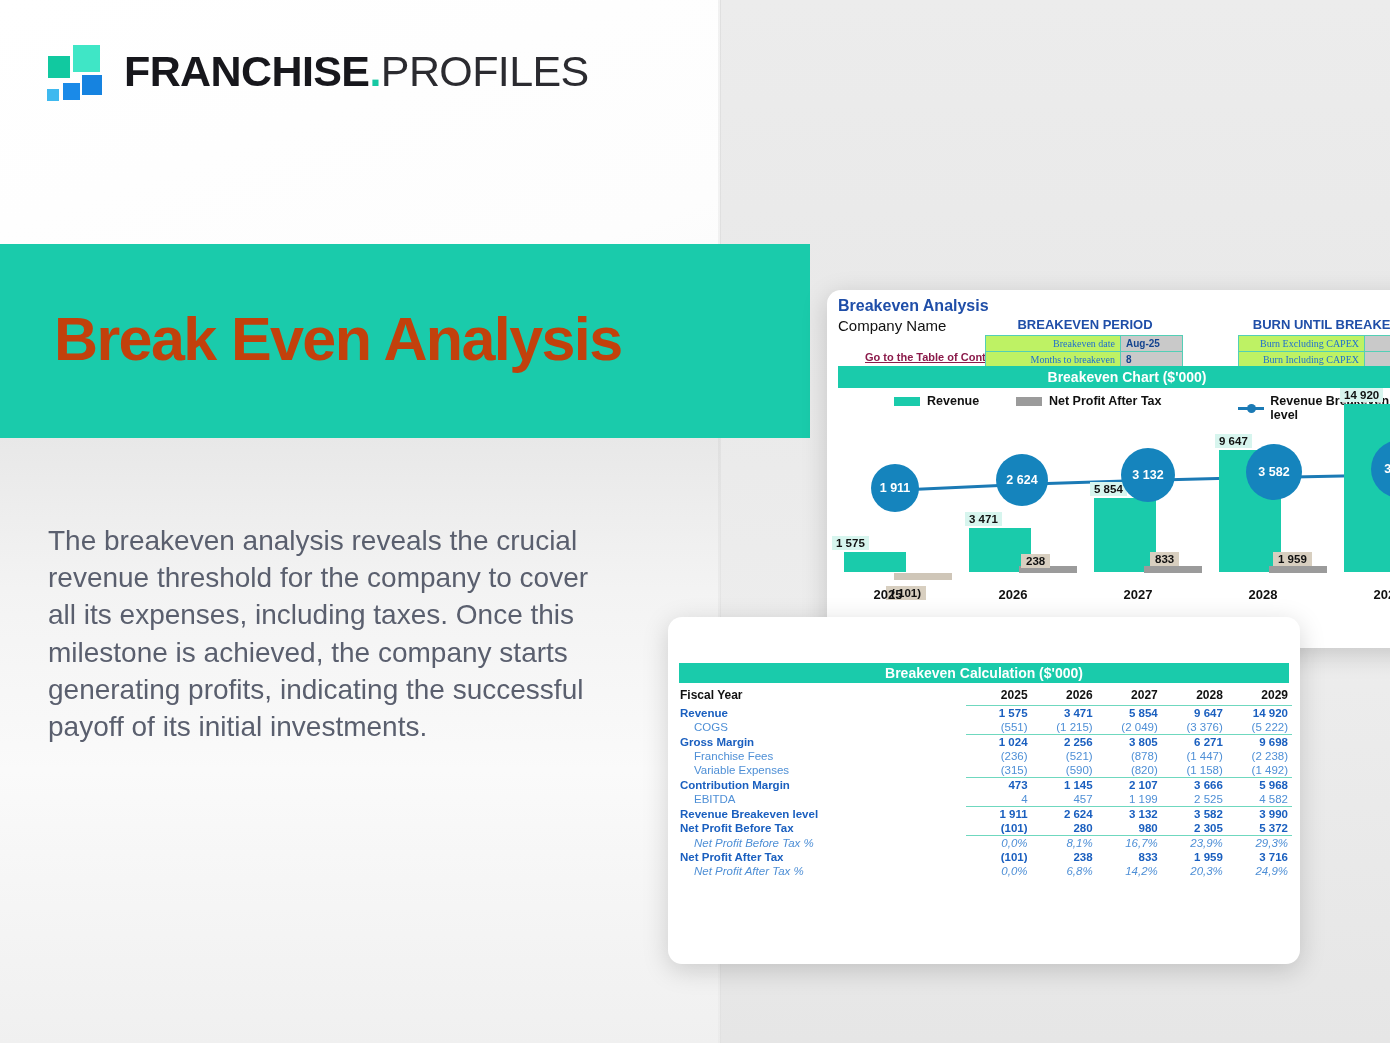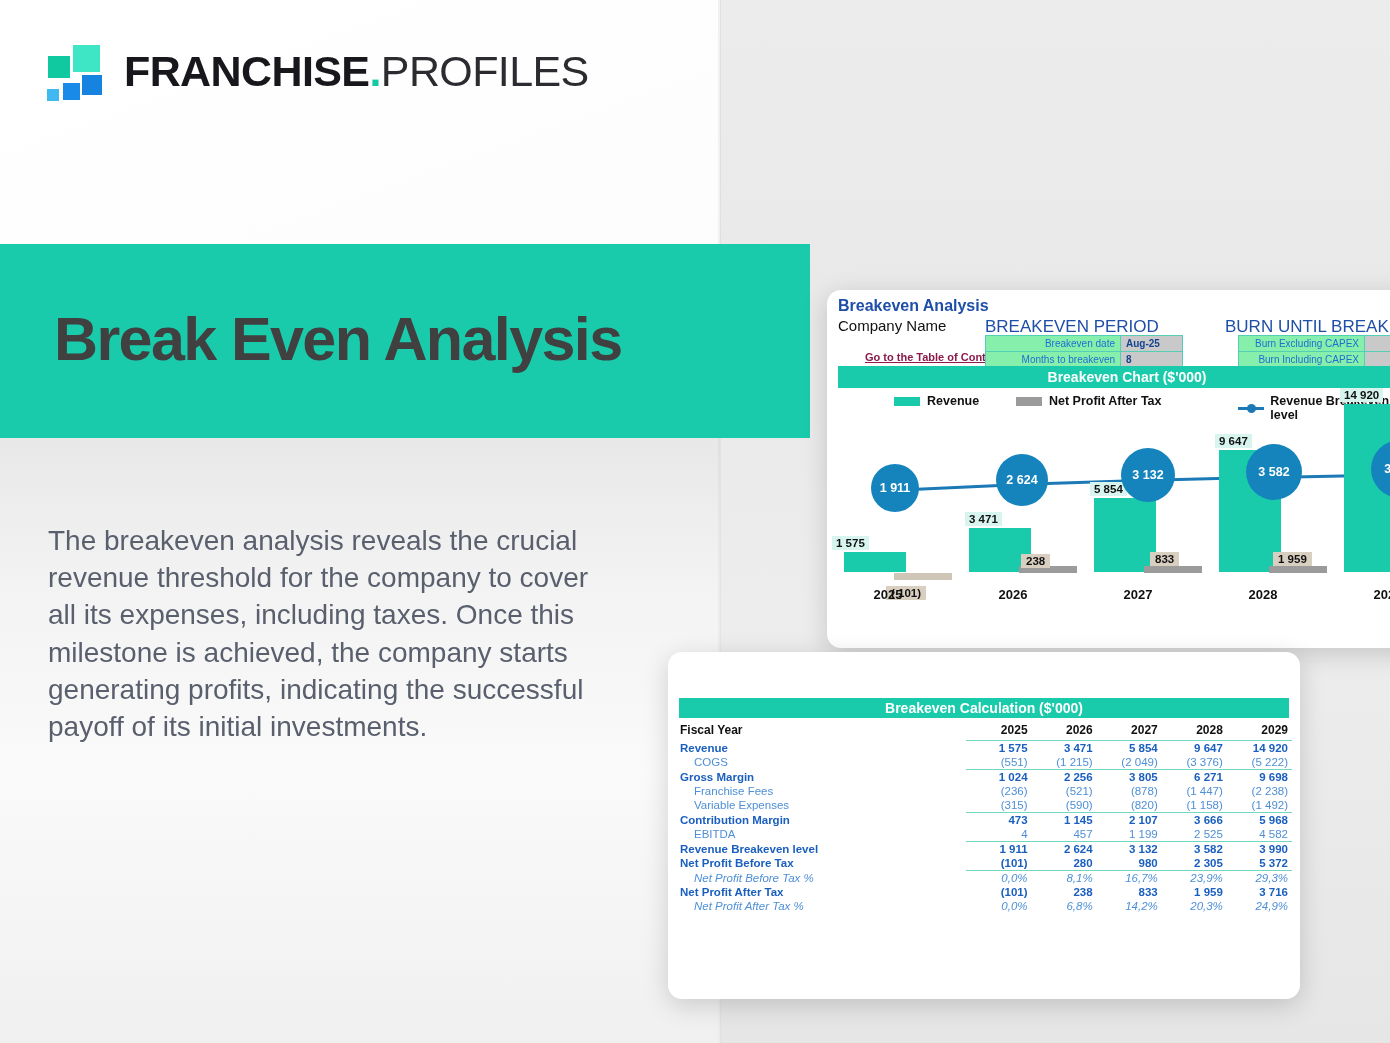--- a/index.html
+++ b/index.html
@@ -44,21 +44,21 @@
   .logo-text .dot { font-weight:bold; color:#16c8a3; }
   .logo-text .l { font-weight:300; color:#2b2b30; }
 
   
   .hero-band {
     position:absolute; left:0; top:244px; width:810px; height:194px;
     background:#1acbab;
   }
   .hero-title {
     position:absolute; left:54px; top:304px;
-    font-size:61px; font-weight:bold; color:#404040;
+    font-size:61px; font-weight:bold; color:#c2410c;
     letter-spacing:-1.6px; white-space:nowrap;
   }
 
   
   .body-copy {
     position:absolute; left:48px; top:522px; width:570px;
     font-size:28px; line-height:1.33; color:#5a5f6e; font-weight:400;
   }
 
   
@@ -68,24 +68,24 @@
   }
 
   
   #chart-card { left:827px; top:290px; width:600px; height:358px; overflow:hidden; }
 
   .xl-title { position:absolute; left:11px; top:7px; font-size:16px; font-weight:bold; color:#1f4ea8; }
   .xl-company { position:absolute; left:11px; top:27px; font-size:15px; font-weight:normal; color:#111; }
   .xl-toc { position:absolute; left:11px; top:61px; font-size:11px; font-weight:bold; color:#8b1a4a;
             text-decoration:underline;margin-left:27px; }
 
-  .box-head { position:absolute; font-size:17px; font-weight:normal; color:#1f4ea8; }
+  .box-head { position:absolute; font-size:13px; font-weight:bold; color:#1f4ea8; text-align:center; }
   .mini-tbl { position:absolute; border-collapse:collapse; }
   .mini-tbl td { border:1px solid #53cfb6; font-size:10px; padding:2px 5px; color:#1f6fd0; }
-  .mini-tbl td.lbl { text-align:right; background:#86efac; }
+  .mini-tbl td.lbl { text-align:right; background:#bef264;font-family:Liberation Serif, serif; }
   .mini-tbl td.val { background:#c9c9c9; font-weight:bold; color:#14448f; min-width:62px; }
 
   .chart-band {
     position:absolute; left:11px; top:76px; width:578px; height:22px;
     background:#1acbab; color:#fff; font-size:14px; font-weight:bold;
     text-align:center; line-height:22px;
   }
 
   .legend { position:absolute; left:11px; top:104px; width:578px; height:16px; }
   .lg { position:absolute; display:flex; align-items:center; font-size:12.5px; font-weight:bold; color:#111; }
@@ -104,21 +104,21 @@
   .bar-npat { position:absolute; bottom:0; left:56px; width:58px; height:7px; background:#9b9b9b; }
   .lbl-npat { position:absolute; font-size:11.5px; font-weight:bold; color:#111;
               background:#d8cfc0; padding:1px 5px; white-space:nowrap; }
   .bubble { position:absolute; border-radius:50%; background:#1584bd; color:#fff;
             font-size:12.5px; font-weight:bold; display:flex; align-items:center; justify-content:center; }
   .xtick { position:absolute; bottom:6px; width:100px; text-align:center;
            font-size:13px; font-weight:bold; color:#111; }
   .trendline { position:absolute; height:2.5px; background:#1b7ab5; }
 
   
-  #table-card { left:668px; top:652px; width:632px; height:347px; overflow:hidden; }
+  #table-card { left:668px; top:617px; width:632px; height:347px; overflow:hidden; }
   .tbl-band {
     position:absolute; left:11px; top:46px; width:610px; height:20px;
     background:#1acbab; color:#fff; font-size:14px; font-weight:bold;
     text-align:center; line-height:20px;
   }
   table.fin { position:absolute; left:8px; top:70px; width:616px; border-collapse:collapse; }
   table.fin td { font-size:11.5px; padding:1px 4px; color:#1f6fd0; white-space:nowrap; }
   table.fin td.name { text-align:left; width:290px; }
   table.fin td.num  { text-align:right; width:65px; }
   tr.hdr td { font-weight:bold; color:#111; font-size:12px; padding-bottom:3px; }

